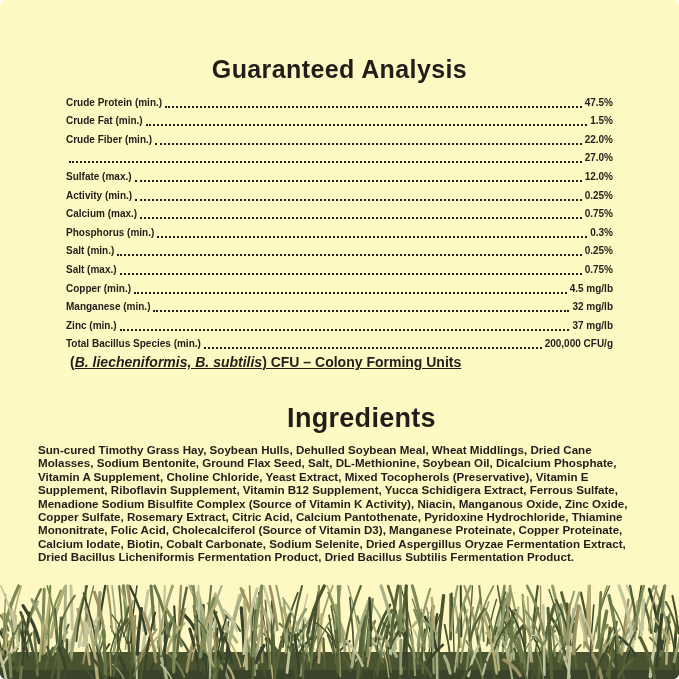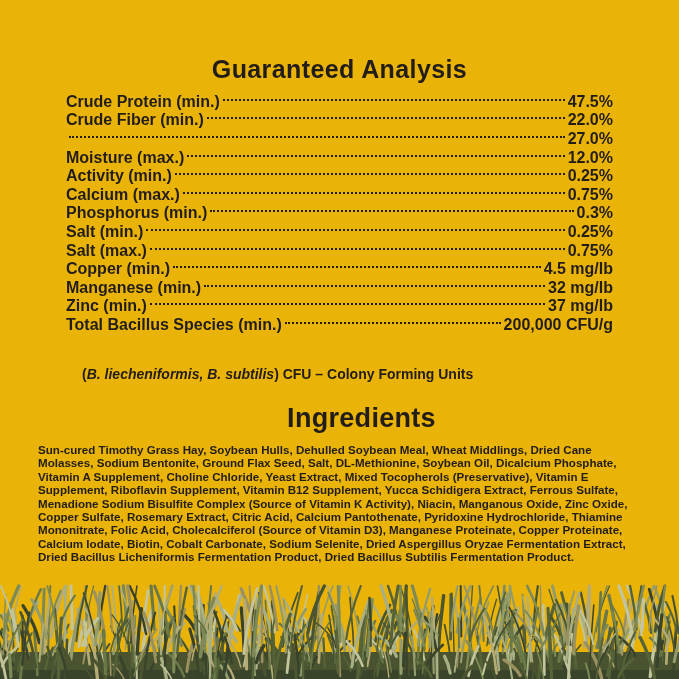--- a/index.html
+++ b/index.html
@@ -6,63 +6,68 @@
   .sheet{
     position:relative;width:679px;height:679px;overflow:hidden;
     background:#f0c2a0;color:#221d19;
     font-family:"Liberation Sans",sans-serif;font-weight:700;
   }
   .ga-title{
     position:absolute;top:55px;left:0;right:0;margin:0;
     text-align:center;font-size:25px;letter-spacing:.4px;font-weight:700;
   }
   .ga-table{position:absolute;top:92px;left:66px;right:66px;}
-  .ga-row{display:flex;align-items:center;height:18.6px;font-size:16px;}
+  .ga-row{display:flex;align-items:flex-end;height:18.6px;font-size:10px;}
   .ga-label,.ga-value{white-space:nowrap;line-height:17px;}
   .ga-leader{flex:1 1 auto;border-bottom:2px dotted currentColor;margin:0 3px 3px 3px;min-width:10px;}
   .footnote{
-    position:absolute;top:350px;left:66px;right:66px;margin:16px;
-    font-size:14px;font-weight:700;
+    position:absolute;top:350px;left:66px;right:66px;margin:4px;
+    font-size:14px;font-weight:700;text-decoration:underline;
   }
   .footnote em{font-style:italic;}
   .ing-title{
     position:absolute;top:403px;left:0;right:0;margin:0;
     text-align:center;font-size:27px;letter-spacing:.3px;font-weight:700;padding-left:44px;
   }
   .ing-text{
     position:absolute;top:443px;left:38px;right:38px;margin:0;
     text-align:left;font-size:11.6px;line-height:13.4px;font-weight:700;
   }
   .grass-band{position:absolute;left:0;bottom:0;width:679px;height:95px;}
   .grass-band svg{display:block;width:100%;height:100%;}
 </style>
 </head>
 <body>
 
-<div class="sheet" style="background: #eab308; color: rgb(34, 29, 25);">
+<div class="sheet" style="background: #fef9c3; color: rgb(34, 29, 25); border-radius: 6px;">
 
   <h1 class="ga-title">Guaranteed Analysis</h1>
 
   <div class="ga-table">
     <div class="ga-row">
         <span class="ga-label">Crude Protein (min.)</span>
         <span class="ga-leader"></span>
         <span class="ga-value">47.5%</span>
       </div>
     <div class="ga-row">
+        <span class="ga-label">Crude Fat (min.)</span>
+        <span class="ga-leader"></span>
+        <span class="ga-value">1.5%</span>
+      </div>
+    <div class="ga-row">
         <span class="ga-label">Crude Fiber (min.)</span>
         <span class="ga-leader"></span>
         <span class="ga-value">22.0%</span>
       </div>
     <div class="ga-row">
         <span class="ga-leader"></span>
         <span class="ga-value">27.0%</span>
       </div>
     <div class="ga-row">
-        <span class="ga-label">Moisture (max.)</span>
+        <span class="ga-label">Sulfate (max.)</span>
         <span class="ga-leader"></span>
         <span class="ga-value">12.0%</span>
       </div>
     <div class="ga-row">
         <span class="ga-label">Activity (min.)</span>
         <span class="ga-leader"></span>
         <span class="ga-value">0.25%</span>
       </div>
     <div class="ga-row">
         <span class="ga-label">Calcium (max.)</span>

